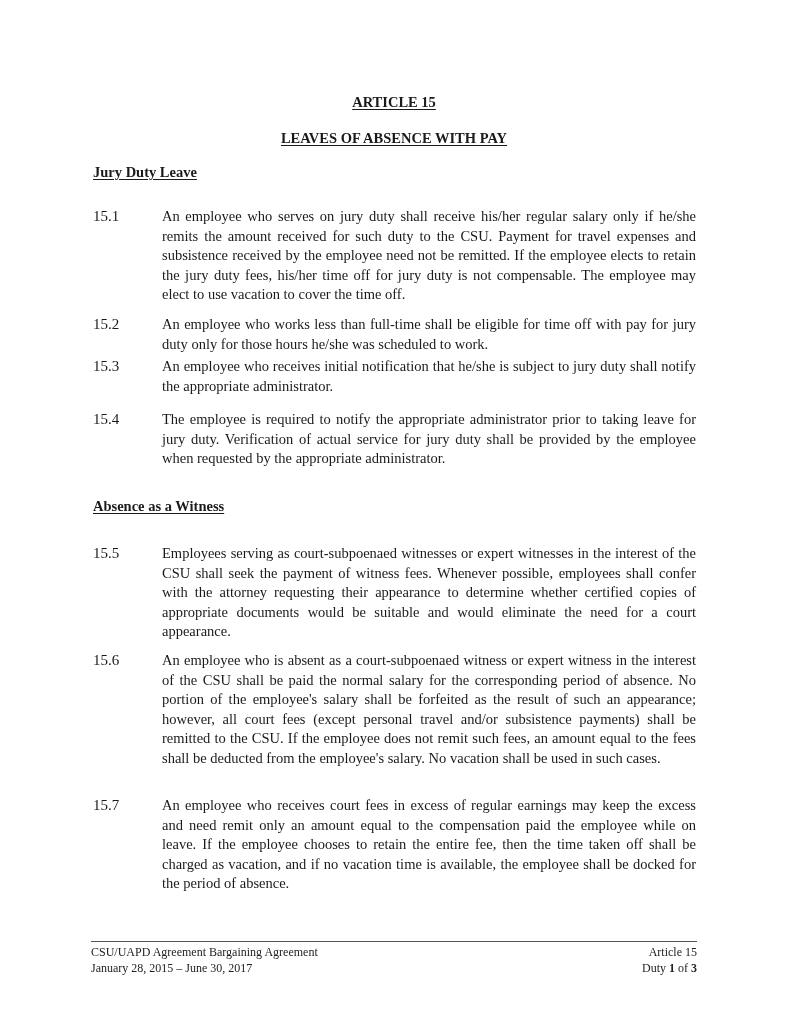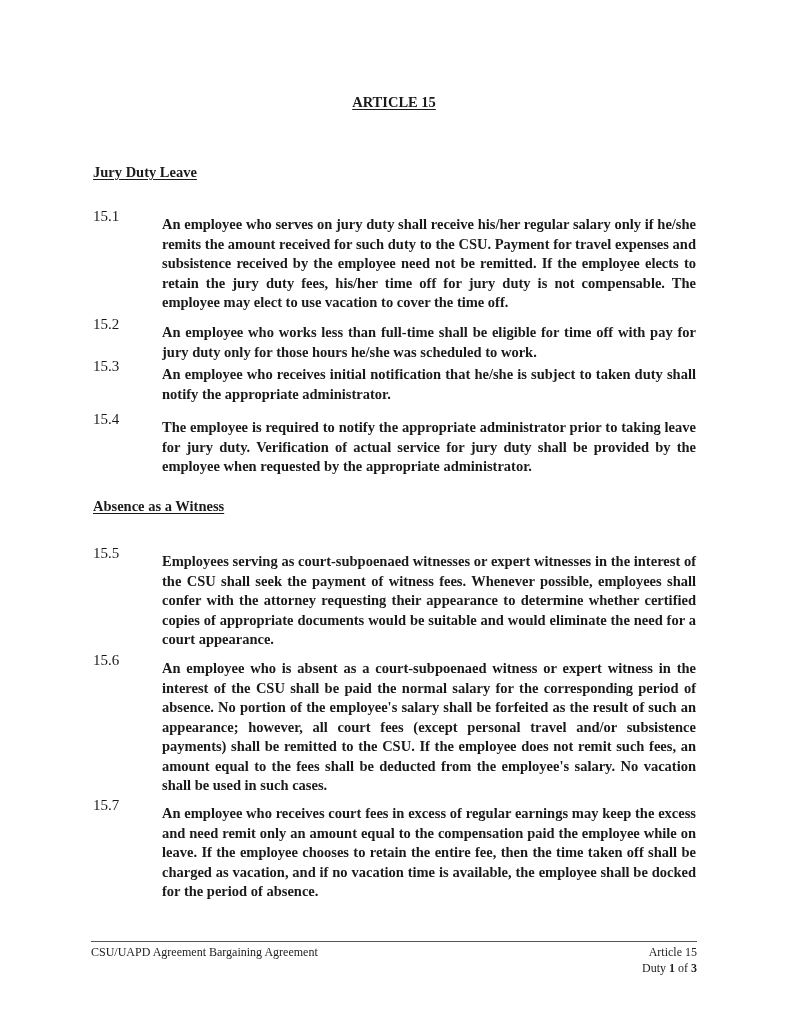--- a/index.html
+++ b/index.html
@@ -45,27 +45,26 @@
     .clause-num {
       position: absolute;
       left: 0; top: 0;
       font-size: 15px;
       line-height: 19.5px;
     }
     .clause-text {
       position: absolute;
       left: 69px;
       width: 534px;
-      top: 8px;
+      top: 0;
       font-size: 14.5px;
       line-height: 19.5px;
       text-align: justify;
       text-align-last: left;
       margin: 0;
-      font-weight: bold;
     }
     .footer-rule {
       position: absolute;
       left: 91px;
       width: 606px;
       top: 941px;
       height: 0;
       border-top: 1px solid #555;
     }
     .footer {
@@ -80,36 +79,37 @@
     .footer-left { position: absolute; left: 0; top: 0; }
     .footer-right { position: absolute; right: 0; top: 0; text-align: right; }
     .footer-right b { font-weight: bold; }
   </style>
 </head>
 <body>
 
 <div class="page">
 
   <div class="title" style="top:94px;">ARTICLE 15</div>
+  <div class="title" style="top:130px;">LEAVES OF ABSENCE WITH PAY</div>
 
   <div class="section-heading" style="top:164px;">Jury Duty Leave</div>
 
   <div class="clause" style="top:207px;">
     <span class="clause-num">15.1</span>
     <p class="clause-text">An employee who serves on jury duty shall receive his/her regular salary only if he/she remits the amount received for such duty to the CSU.  Payment for travel expenses and subsistence received by the employee need not be remitted.  If the employee elects to retain the jury duty fees, his/her time off for jury duty is not compensable.  The employee may elect to use vacation to cover the time off.</p>
   </div>
 
   <div class="clause" style="top:315px;">
     <span class="clause-num">15.2</span>
     <p class="clause-text">An employee who works less than full-time shall be eligible for time off with pay for jury duty only for those hours he/she was scheduled to work.</p>
   </div>
 
   <div class="clause" style="top:357px;">
     <span class="clause-num">15.3</span>
-    <p class="clause-text">An employee who receives initial notification that he/she is subject to taken duty shall notify the appropriate administrator.</p>
+    <p class="clause-text">An employee who receives initial notification that he/she is subject to jury duty shall notify the appropriate administrator.</p>
   </div>
 
   <div class="clause" style="top:410px;">
     <span class="clause-num">15.4</span>
     <p class="clause-text">The employee is required to notify the appropriate administrator prior to taking leave for jury duty.  Verification of actual service for jury duty shall be provided by the employee when requested by the appropriate administrator.</p>
   </div>
 
   <div class="section-heading" style="top:498px;">Absence as a Witness</div>
 
   <div class="clause" style="top:544px;">
@@ -124,20 +124,21 @@
 
   <div class="clause" style="top:796px;">
     <span class="clause-num">15.7</span>
     <p class="clause-text">An employee who receives court fees in excess of regular earnings may keep the excess and need remit only an amount equal to the compensation paid the employee while on leave.  If the employee chooses to retain the entire fee, then the time taken off shall be charged as vacation, and if no vacation time is available, the employee shall be docked for the period of absence.</p>
   </div>
 
   <div class="footer-rule"></div>
   <div class="footer">
     <div class="footer-left">
       <div>CSU/UAPD Agreement Bargaining Agreement</div>
+      <div>January 28, 2015 – June 30, 2017</div>
     </div>
     <div class="footer-right">
       <div>Article 15</div>
       <div><span>Duty </span><b>1</b><span> of </span><b>3</b></div>
     </div>
   </div>
 
 </div>
 
 </body></html>

